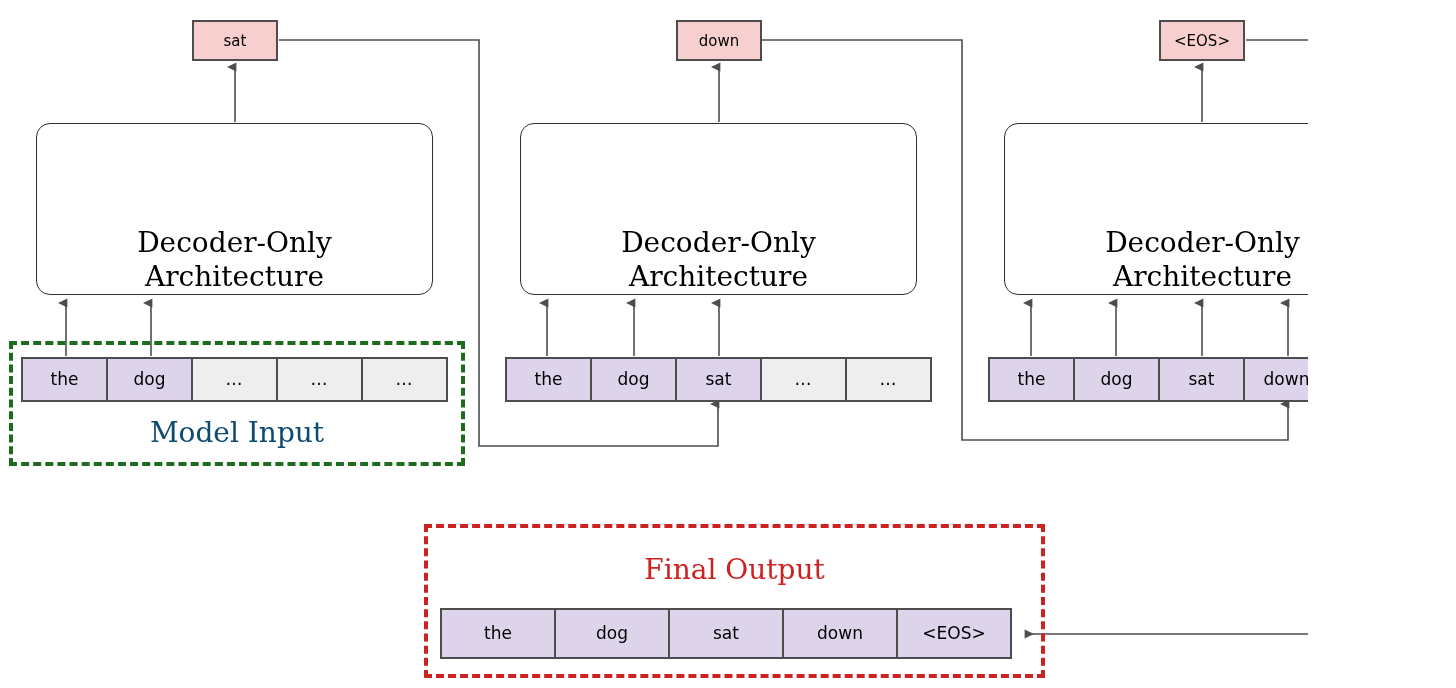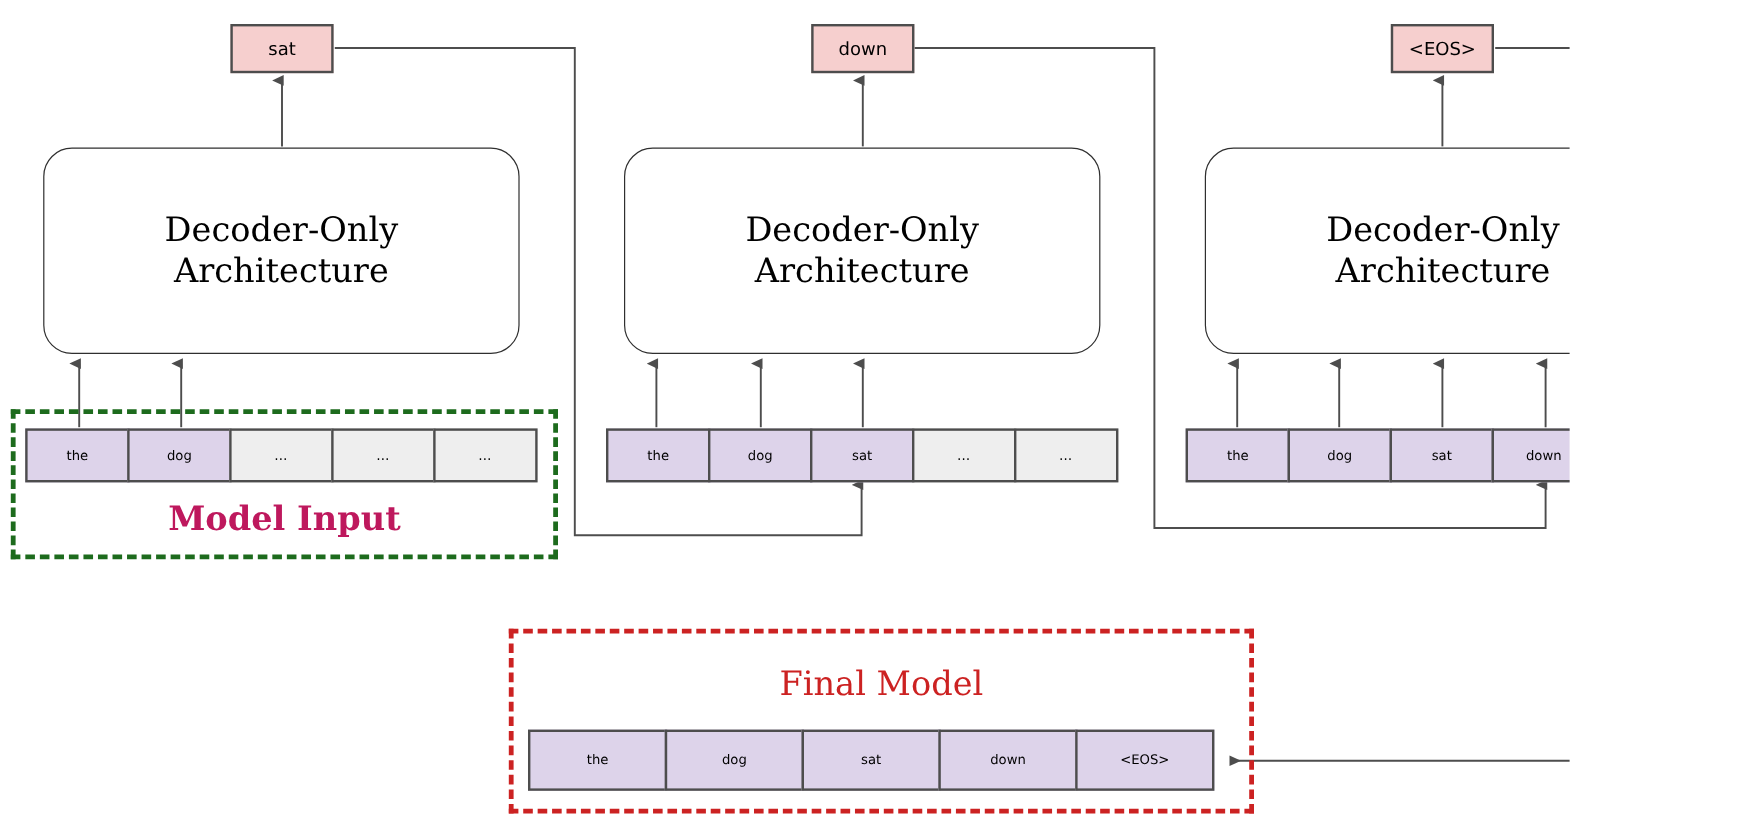--- a/index.html
+++ b/index.html
@@ -32,38 +32,38 @@
     box-sizing: border-box;
   }
   .token-cell {
     box-sizing: border-box;
     border: 2px solid #4d4d4d;
     margin-left: -2px;
     display: flex;
     align-items: center;
     justify-content: center;
     font-family: "DejaVu Sans", "Liberation Sans", sans-serif;
-    font-size: 11px;
+    font-size: 17px;
     color: #000000;
     line-height: 1;
   }
   .token-cell:first-child { margin-left: 0; }
   .token-cell.filled { background: #ddd3ea; }
   .token-cell.empty  { background: #eeeeee; }
   .token-cell.ellipsis { letter-spacing: 1px; }
 
   
   .decoder-box {
     position: absolute;
     box-sizing: border-box;
     background: #ffffff;
     border: 1.6px solid #2f2f2f;
-    border-radius: 24px;
-    display: flex;
-    align-items: center;
+    border-radius: 14px;
+    display: flex;
+    align-items: flex-end;
     justify-content: center;
     text-align: center;
   }
   .decoder-label {
     font-family: "DejaVu Serif", "Liberation Serif", serif;
     font-size: 28px;
     color: #000000;
     line-height: 1.22;
   }
 
@@ -91,21 +91,21 @@
   .dash-group.red   { border: 4px dashed #cc2222; }
 
   .group-caption {
     position: absolute;
     width: 100%;
     text-align: center;
     font-family: "DejaVu Serif", "Liberation Serif", serif;
     font-size: 28px;
     line-height: 1;
   }
-  .group-caption.green { color: #be185d; font-weight: bold; }
+  .group-caption.green { color: #0c4a6e; }
   .group-caption.red   { color: #cc2222; }
 </style>
 </head>
 <body>
 
 <div id="stage">
 
   <svg id="wires" viewBox="0 0 1456 688" width="1456" height="688" xmlns="http://www.w3.org/2000/svg">
     <defs>
       <marker id="arrowUp" markerWidth="10" markerHeight="10" refX="5" refY="8.2" orient="auto" markerUnits="userSpaceOnUse">
@@ -191,21 +191,21 @@
 
   <div class="token-strip" style="left:988px; top:357px;">
     <div class="token-cell filled" style="width:87px; height:45px;">the</div>
     <div class="token-cell filled" style="width:87px; height:45px;">dog</div>
     <div class="token-cell filled" style="width:87px; height:45px;">sat</div>
     <div class="token-cell filled" style="width:87px; height:45px;">down</div>
     <div class="token-cell empty ellipsis" style="width:87px; height:45px;">…</div>
   </div>
 
   <div class="dash-group red" style="left:424px; top:524px; width:621px; height:154px;">
-    <div class="group-caption red" style="top:28px;">Final Model</div>
+    <div class="group-caption red" style="top:28px;">Final Output</div>
   </div>
 
   <div class="token-strip" style="left:440px; top:608px;">
     <div class="token-cell filled" style="width:116px; height:51px;">the</div>
     <div class="token-cell filled" style="width:116px; height:51px;">dog</div>
     <div class="token-cell filled" style="width:116px; height:51px;">sat</div>
     <div class="token-cell filled" style="width:116px; height:51px;">down</div>
     <div class="token-cell filled" style="width:116px; height:51px;">&lt;EOS&gt;</div>
   </div>
 

